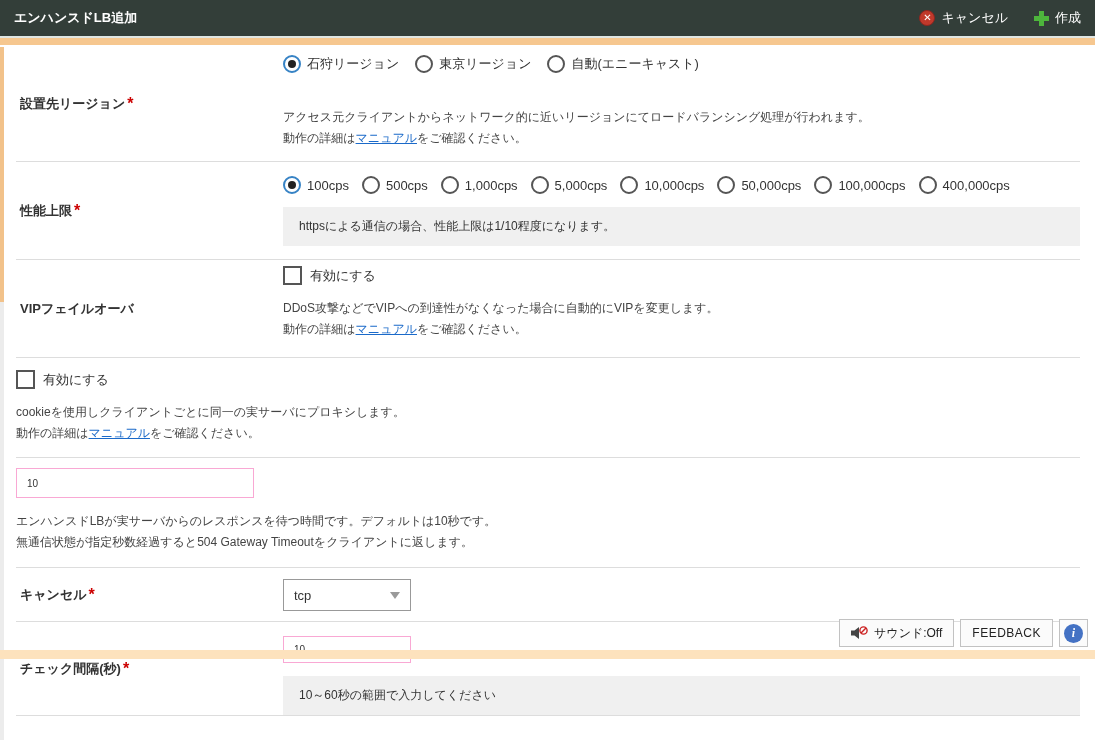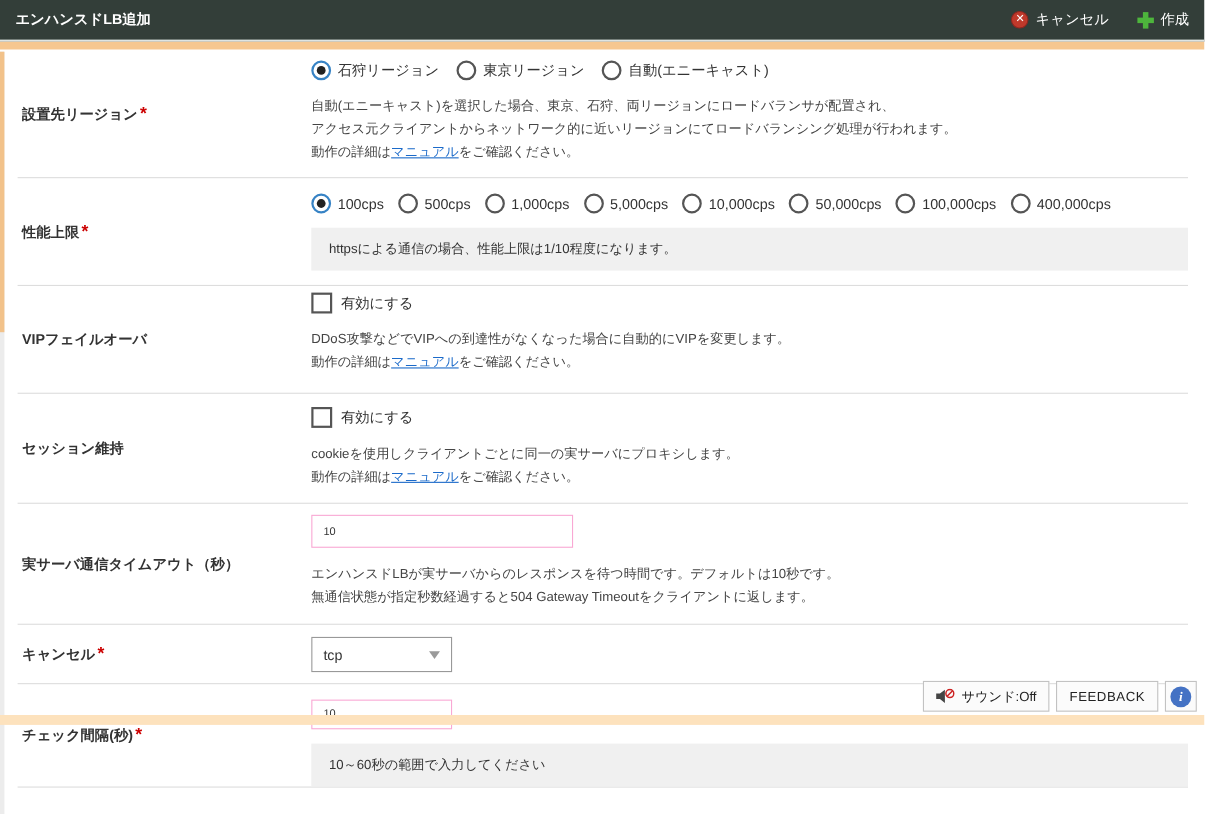--- a/index.html
+++ b/index.html
@@ -113,21 +113,21 @@
           <div class="radio-item">
             <span class="radio"></span>
             <span class="radio-label">東京リージョン</span>
           </div>
           <div class="radio-item">
             <span class="radio"></span>
             <span class="radio-label">自動(エニーキャスト)</span>
           </div>
         </div>
         <div class="desc">
-          <span>自動(エニーキャスト)を選択した場合、東京、石狩、両リージョンにロードバランサが配置され、</span><br>
+          <br>
           <span>アクセス元クライアントからネットワーク的に近いリージョンにてロードバランシング処理が行われます。</span><br>
           <span>動作の詳細は</span><span class="manual-link">マニュアル</span><span>をご確認ください。</span>
         </div>
       </div>
     </div>
 
     <div class="row r-perf">
       <div class="label-col">
         <span class="label">性能上限</span>
         <span class="req">*</span>
@@ -181,39 +181,33 @@
           <span class="radio-label">有効にする</span>
         </div>
         <div class="desc">
           <span>DDoS攻撃などでVIPへの到達性がなくなった場合に自動的にVIPを変更します。</span><br>
           <span>動作の詳細は</span><span class="manual-link">マニュアル</span><span>をご確認ください。</span>
         </div>
       </div>
     </div>
 
     <div class="row r-session">
-      <div class="label-col">
-        <span class="label">セッション維持</span>
-      </div>
       <div class="field-col">
         <div class="checkbox-item">
           <span class="checkbox"></span>
           <span class="radio-label">有効にする</span>
         </div>
         <div class="desc">
           <span>cookieを使用しクライアントごとに同一の実サーバにプロキシします。</span><br>
           <span>動作の詳細は</span><span class="manual-link">マニュアル</span><span>をご確認ください。</span>
         </div>
       </div>
     </div>
 
     <div class="row r-timeout">
-      <div class="label-col">
-        <span class="label">実サーバ通信タイムアウト（秒）</span>
-      </div>
       <div class="field-col">
         <input class="text-input" type="text" value="10" style="">
         <div class="desc">
           <span>エンハンスドLBが実サーバからのレスポンスを待つ時間です。デフォルトは10秒です。</span><br>
           <span>無通信状態が指定秒数経過すると504 Gateway Timeoutをクライアントに返します。</span>
         </div>
       </div>
     </div>
 
     <div class="row r-monitor">

